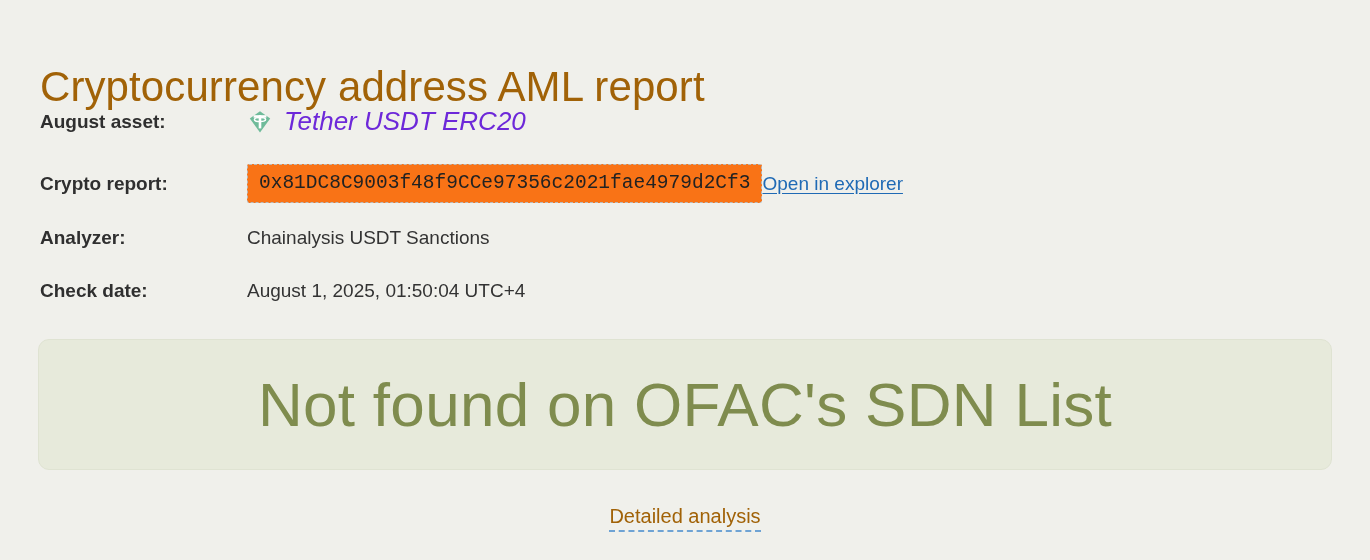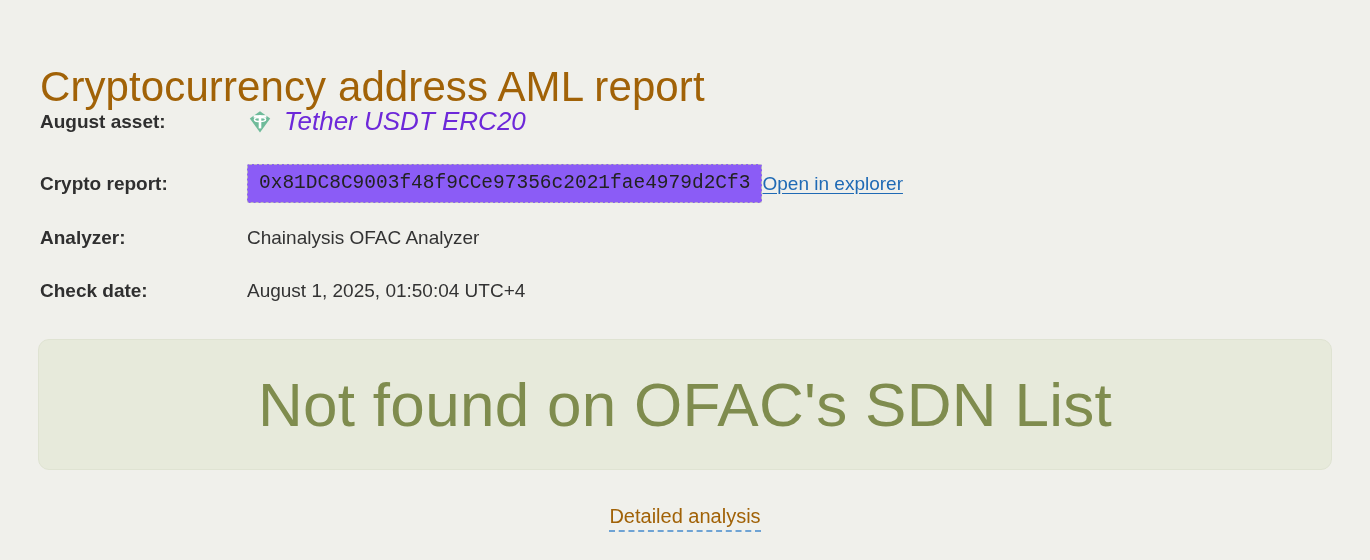--- a/index.html
+++ b/index.html
@@ -86,21 +86,21 @@
   .asset-name {
     font-size: 26px;
     color: #6d28d9;
     font-style: italic;
   }
 
   
   .address-box {
     display: inline-block;
     border: 1px dashed #b9b9b9;
-    background: #8b5cf6;
+    background: #f97316;
     border-radius: 2px;
     padding: 7px 11px 8px 11px;
     font-family: "Liberation Mono", "DejaVu Sans Mono", monospace;
     font-size: 19.5px;
     letter-spacing: 0px;
     color: #222222;
     line-height: 1.15;
     white-space: nowrap;
     text-align: right;
   }
@@ -183,21 +183,21 @@
     <div class="meta-row row-address">
       <div class="meta-label">Crypto report:</div>
       <div class="meta-value">
         <span class="address-box">0x81DC8C9003f48f9CCe97356c2021fae4979d2Cf3</span>
         <a class="explorer-link">Open in explorer</a>
       </div>
     </div>
 
     <div class="meta-row">
       <div class="meta-label">Analyzer:</div>
-      <div class="meta-value">Chainalysis OFAC Analyzer</div>
+      <div class="meta-value">Chainalysis USDT Sanctions</div>
     </div>
 
     <div class="meta-row">
       <div class="meta-label">Check date:</div>
       <div class="meta-value">August 1, 2025, 01:50:04 UTC+4</div>
     </div>
 
   </div>
 
   <div class="result-banner">

